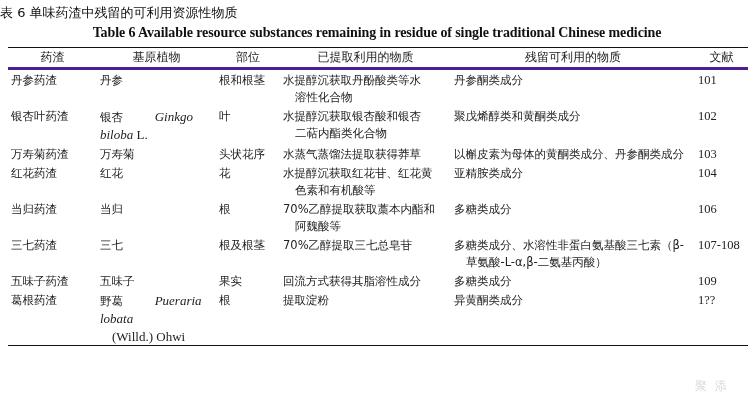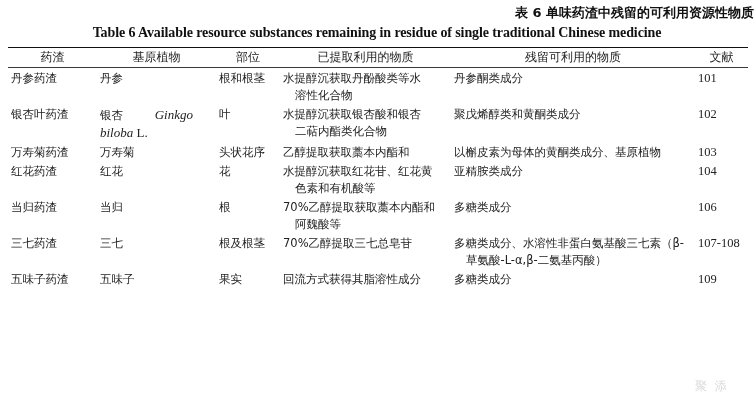--- a/index.html
+++ b/index.html
@@ -1,24 +1,24 @@
 <!DOCTYPE html>
 <html><head>
   <meta charset="utf-8">
   <style>
     html, body { margin: 0; padding: 0; background: #ffffff; }
     body { width: 754px; height: 419px; overflow: hidden; position: relative;
            font-family: "DejaVu Serif", "Liberation Serif", serif; color: #1a1a1a; }
-    .title-cn { position: absolute; top: 4px; left: 0; width: 754px; text-align: right;
-                font-family: "DejaVu Sans", sans-serif; font-size: 13px; font-weight: bold; color: #111; }
+    .title-cn { position: absolute; top: 4px; left: 0; width: 754px; text-align: left;
+                font-family: "DejaVu Sans", sans-serif; font-size: 13px; font-weight: normal; color: #111; }
     .title-en { position: absolute; top: 25px; left: 0; width: 754px; text-align: center;
                 font-family: "Liberation Serif", serif; font-size: 14px; font-weight: bold; color: #111; letter-spacing: -0.1px; }
     table { position: absolute; top: 47px; left: 8px; width: 740px; border-collapse: collapse;
             table-layout: fixed; font-size: 12px; }
-    thead tr { border-top: 1.5px solid #111; border-bottom: 1px solid #4c1d95; }
+    thead tr { border-top: 1.5px solid #111; border-bottom: 3px solid #4c1d95; }
     tbody tr.last { border-bottom: 1.5px solid #111; }
     th { font-weight: normal; font-family: "DejaVu Sans", sans-serif; font-size: 12px;
          height: 19px; padding: 0; text-align: center; color: #222; }
     td { vertical-align: top; padding: 2px 2px 0 3px; line-height: 17px;
          font-family: "DejaVu Sans", sans-serif; font-size: 11.5px; color: #222; }
     td .wrap { display: block; padding-left: 12px; }
     td.ref { font-family: "Liberation Serif", serif; font-size: 12.5px; }
     .latin { font-family: "Liberation Serif", serif; font-style: italic; font-size: 13px; margin-left: 28px; }
     .latin-n { font-family: "Liberation Serif", serif; font-size: 13px; }
     .wm { position: absolute; left: 695px; top: 378px; width: 56px; height: 30px;
@@ -67,22 +67,22 @@
       <td>叶</td>
       <td><span>水提醇沉获取银杏酸和银杏</span><span class="wrap">二萜内酯类化合物</span></td>
       <td>聚戊烯醇类和黄酮类成分</td>
       <td class="ref">102</td>
     </tr>
 
     <tr>
       <td>万寿菊药渣</td>
       <td><span>万寿菊</span></td>
       <td>头状花序</td>
-      <td>乙醇提取获取藁本内酯和</td>
-      <td>以槲皮素为母体的黄酮类成分、基原植物</td>
+      <td>水蒸气蒸馏法提取获得莽草</td>
+      <td>以槲皮素为母体的黄酮类成分、丹参酮类成分</td>
       <td class="ref">103</td>
     </tr>
 
     <tr>
       <td>红花药渣</td>
       <td><span>红花</span></td>
       <td>花</td>
       <td><span>水提醇沉获取红花苷、红花黄</span><span class="wrap">色素和有机酸等</span></td>
       <td>亚精胺类成分</td>
       <td class="ref">104</td>
@@ -109,16 +109,24 @@
 
     <tr>
       <td>五味子药渣</td>
       <td><span>五味子</span></td>
       <td>果实</td>
       <td>回流方式获得其脂溶性成分</td>
       <td>多糖类成分</td>
       <td class="ref">109</td>
     </tr>
 
+    <tr class="last">
+      <td>葛根药渣</td>
+      <td><span>野葛 </span><span class="latin">Pueraria lobata</span><span class="wrap latin-n">(Willd.) Ohwi</span></td>
+      <td>根</td>
+      <td>提取淀粉</td>
+      <td>异黄酮类成分</td>
+      <td class="ref">1??</td>
+    </tr>
   </tbody>
 </table>
 
 <div class="wm">聚  添</div>
 
 </body></html>

